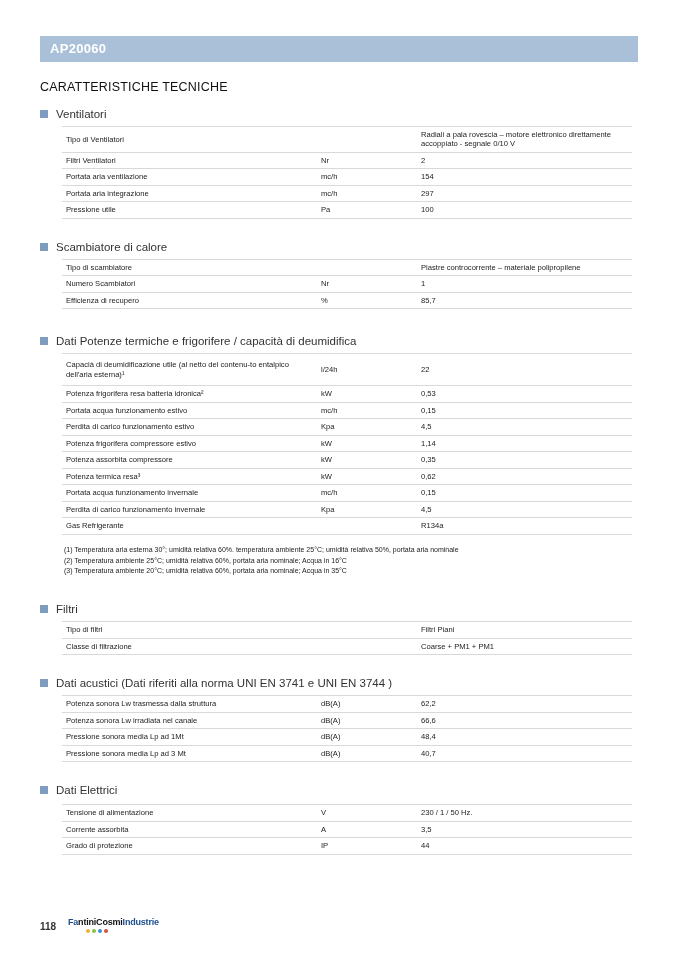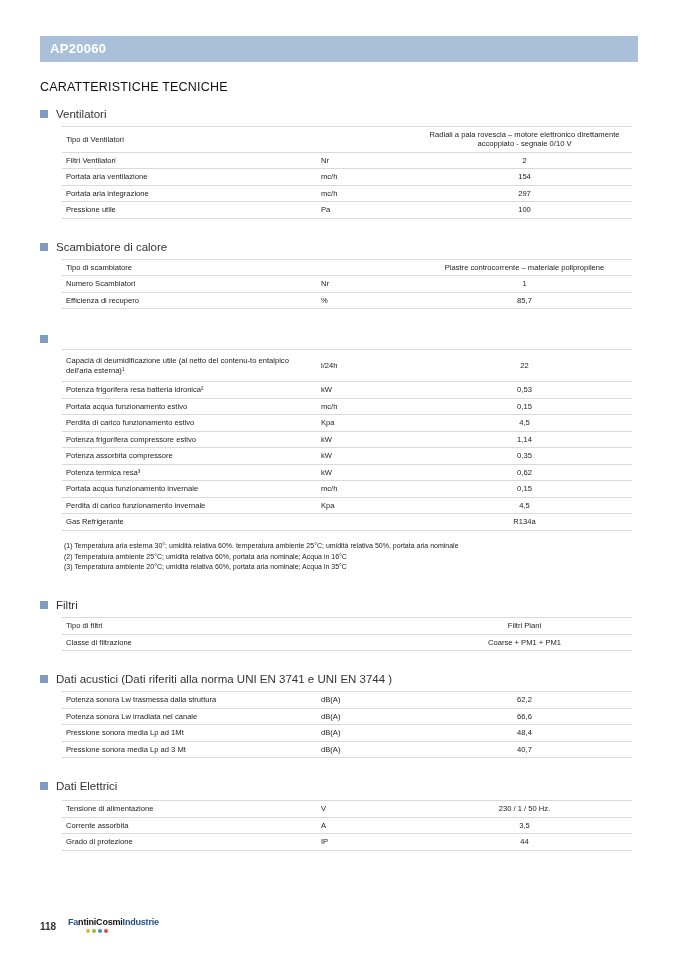--- a/index.html
+++ b/index.html
@@ -84,21 +84,21 @@
     border-bottom: 1px solid #d9d9d9;
     padding: 3px 4px;
     vertical-align: middle;
     line-height: 1.25;
   }
   table.spec tr:first-child td {
     border-top: 1px solid #d9d9d9;
   }
   td.c1 { width: 255px; text-align: left; padding-left: 6px; }
   td.c2 { width: 100px; text-align: left; }
-  td.c3 { width: 215px; text-align: center; }
+  td.c3 { width: 215px; }
   .notes {
     margin-left: 24px;
     margin-top: 10px;
     font-size: 7px;
     line-height: 1.55;
     color: #222;
   }
   .gap-md { height: 16px; }
   .gap-lg { height: 20px; }
   
@@ -217,20 +217,21 @@
         </tr>
       </tbody>
         </table>
     </div>
 
     <div class="gap-lg"></div>
 
     <div class="section">
       <div class="section-head">
         <span class="sq"></span>
+        <span class="section-title">Dati Potenze termiche e frigorifere / capacità di deumidifica</span>
       </div>
       <table class="spec">
         <tbody>
             <tr>
           <td class="c1" style="padding-top:6px;padding-bottom:6px;">Capacià di deumidificazione utile (al netto del contenu-to entalpico dell'aria esterna)¹</td>
           <td class="c2">l/24h</td>
           <td class="c3">22</td>
         </tr>
         <tr>
           <td class="c1">Potenza frigorifera resa batteria idronica²</td>

